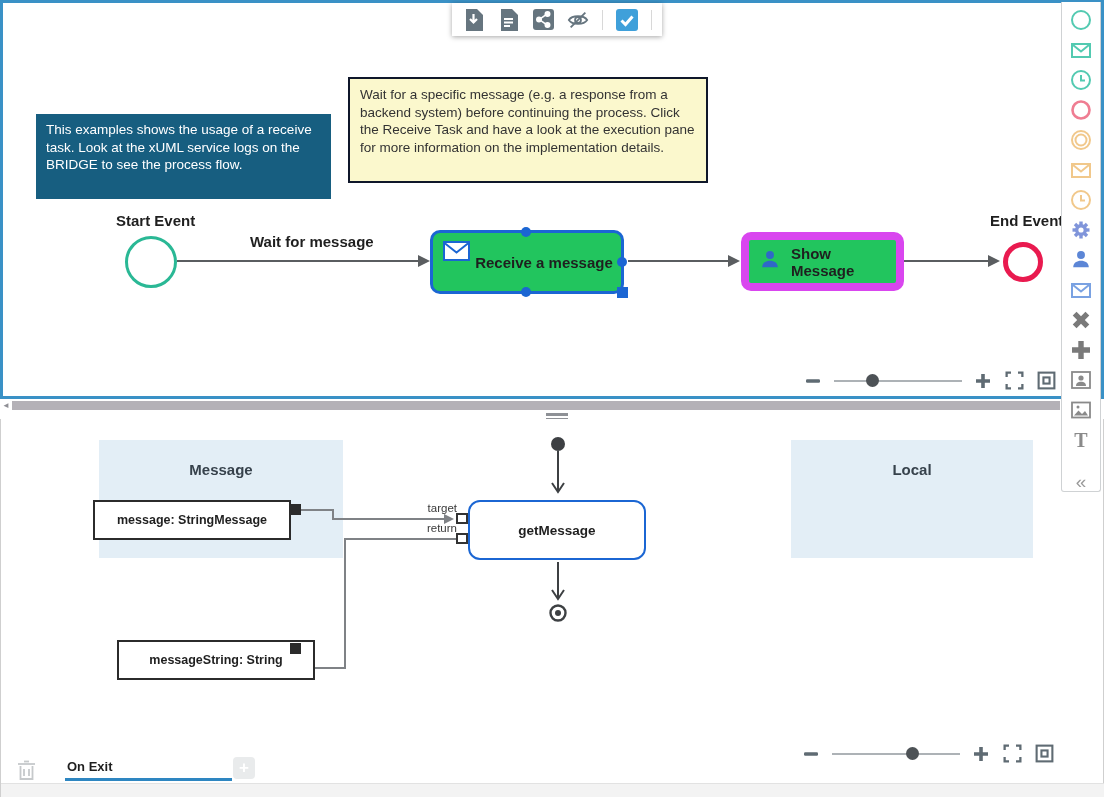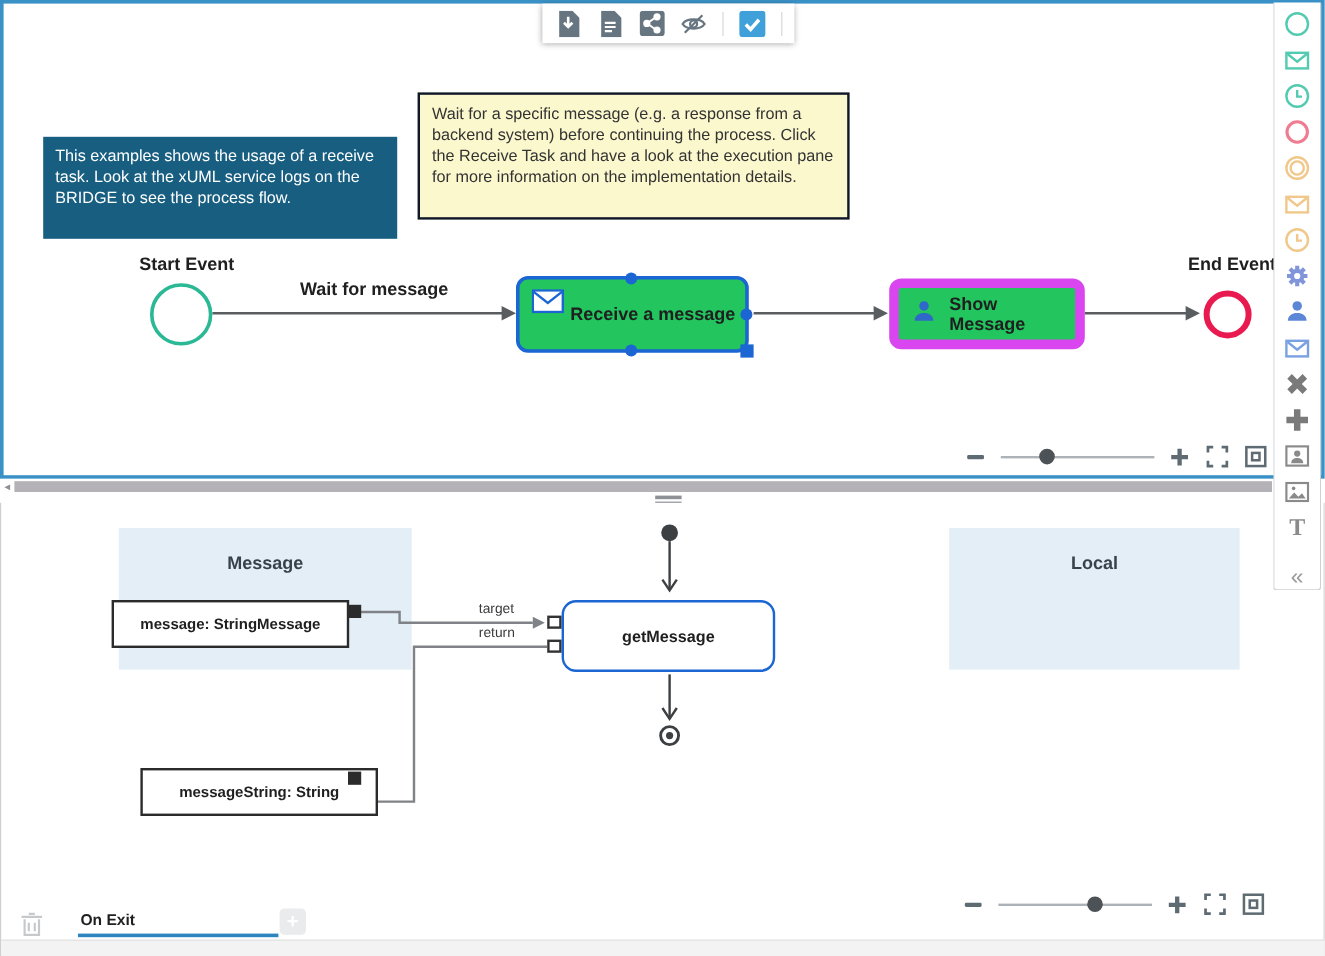--- a/index.html
+++ b/index.html
@@ -64,21 +64,21 @@
   .var-box { position:absolute; width:198px; height:40px; background:#fff; border:2px solid #2b2b2b;
              display:flex; align-items:center; justify-content:center; font-size:12.5px; font-weight:bold; color:#1f1f1f; }
   .var-message { left:92px; top:81px; }
   .var-persisted { left:92px; top:221px;margin-left:24px; }
   .conn-sq { position:absolute; width:11px; height:11px; background:#2b2b2b; }
 
   .action-node { position:absolute; left:467px; top:81px; width:178px; height:60px; background:#fff;
                  border:2px solid #1b66d3; border-radius:12px; display:flex; align-items:center;
                  justify-content:center; font-size:13.5px; font-weight:bold; color:#1f1f1f; }
   .port { position:absolute; width:12px; height:11px; background:#fff; border:2px solid #333; }
-  .port-label { position:absolute; width:58px; font-size:11.5px; color:#3a3a3a; }
+  .port-label { position:absolute; width:58px; text-align:right; font-size:11.5px; color:#3a3a3a; }
 
   .map-svg { position:absolute; left:0; top:0; width:1102px; height:376px; pointer-events:none; }
 
   
   .footer-tabbar { position:absolute; left:0; top:336px; width:876px; height:29px; }
   .trash { position:absolute; left:16px; top:5px; }
   .tab-active { position:absolute; left:64px; top:4px; width:167px; }
   .tab-active .tab-label { font-size:13px; font-weight:bold; color:#1f1f1f; padding-left:2px; }
   .tab-underline { margin-top:4px; height:3px; background:#2e86c1; }
   .tab-add { position:absolute; left:232px; top:2px; width:22px; height:22px; background:#e9ebec; border-radius:4px;

